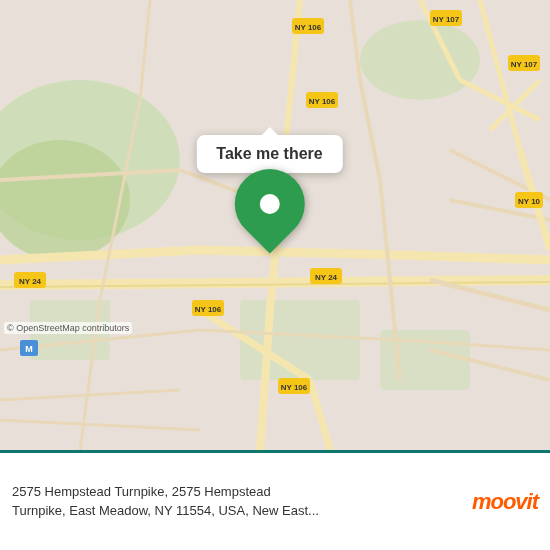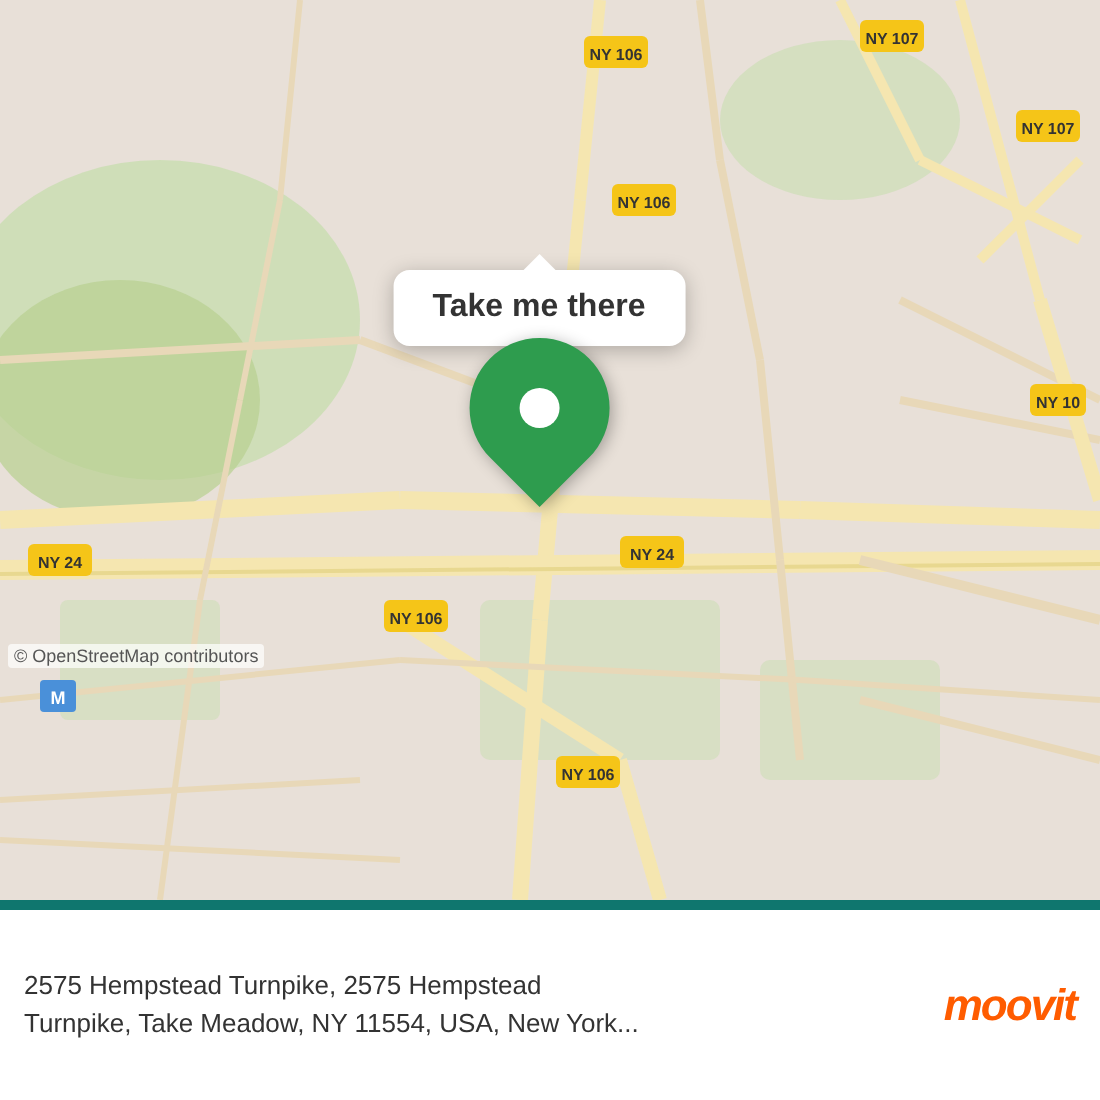--- a/index.html
+++ b/index.html
@@ -100,21 +100,21 @@
       position: absolute;
       bottom: 0;
       left: 0;
       width: 100%;
       height: 100px;
       background: white;
       padding: 10px 12px;
       display: flex;
       align-items: center;
       justify-content: space-between;
-      border-top: 5px solid #0f766e;
+      border-top: 3px solid #0f766e;
     }
 
     .address-text {
       font-size: 13px;
       color: #333;
       line-height: 1.4;
       flex: 1;
     }
 
     .moovit-logo {
@@ -250,18 +250,18 @@
     </div>
   </div>
 
   
   <div class="attribution">© OpenStreetMap contributors</div>
 </div>
 
 <div id="bottom-bar">
   <div class="address-text">
     <span>2575 Hempstead Turnpike, 2575 Hempstead</span><br>
-    <span>Turnpike, Take Meadow, NY 11554, USA, New York...</span>
+    <span>Turnpike, East Meadow, NY 11554, USA, New East...</span>
   </div>
   <div class="moovit-logo">
     <span class="moovit-m" style="font-family: &quot;Arial Black&quot;, Arial, sans-serif; font-size: 22px; letter-spacing: -1px;">moovit</span>
   </div>
 </div>
 
 </body></html>

